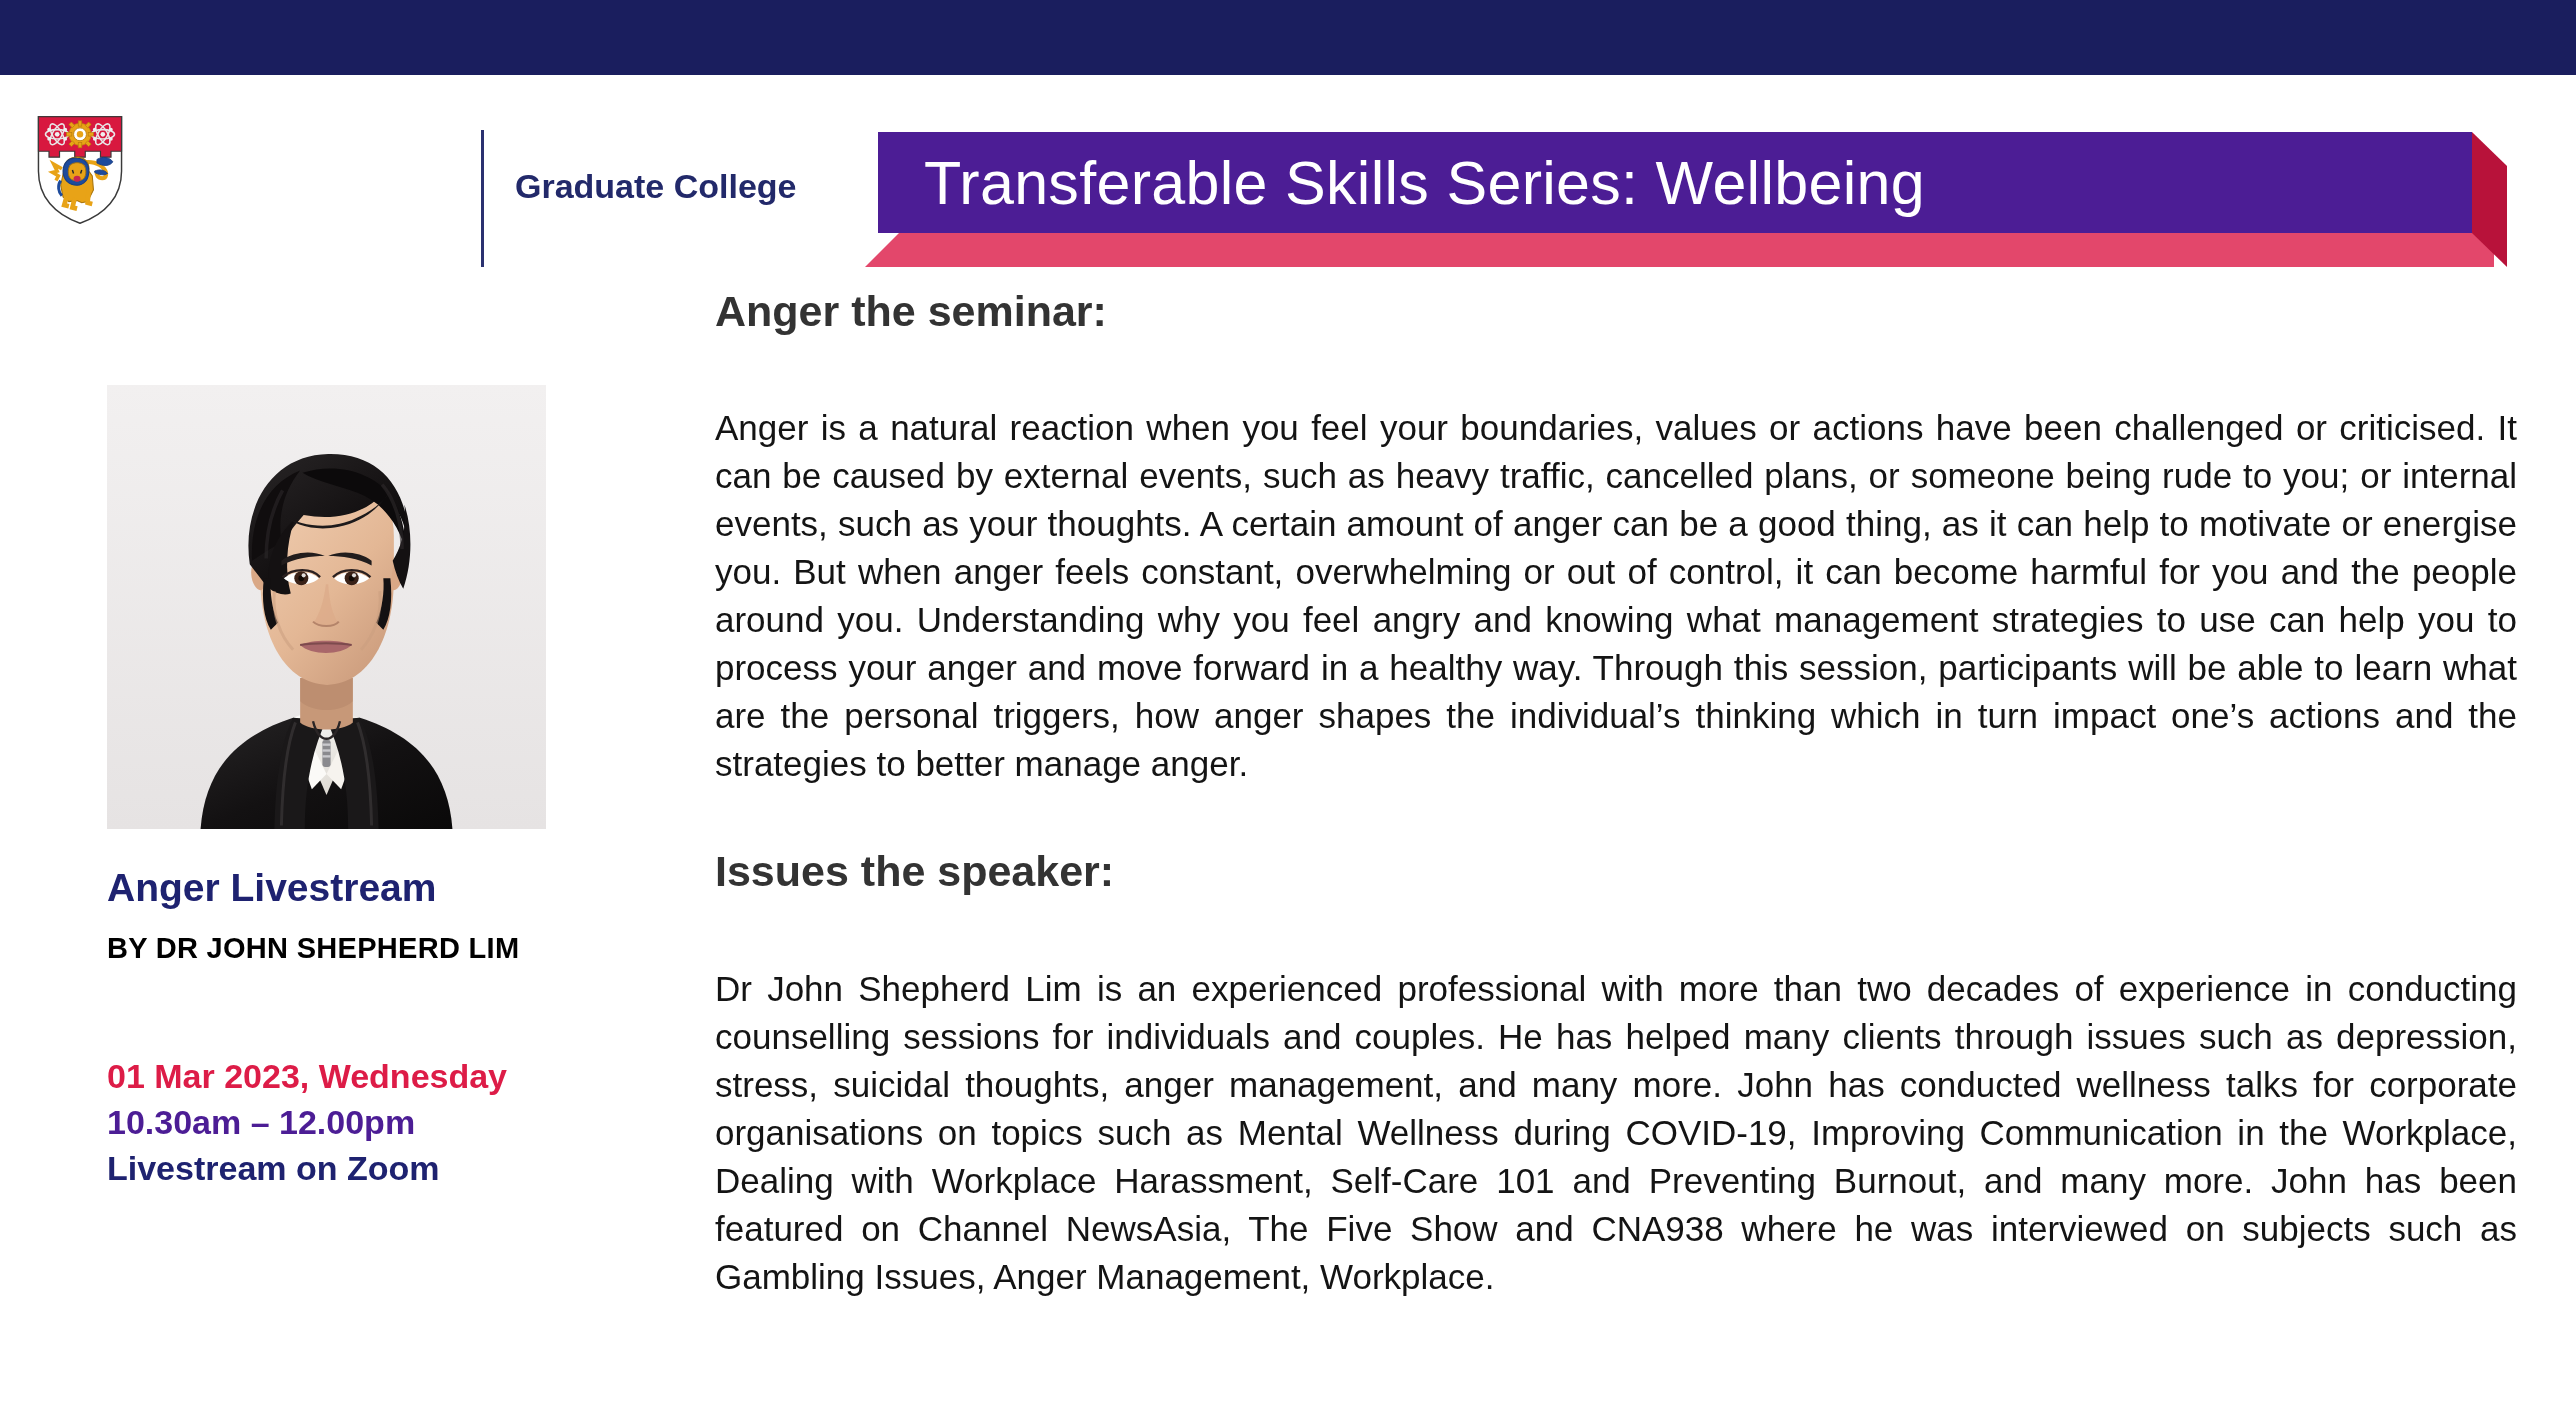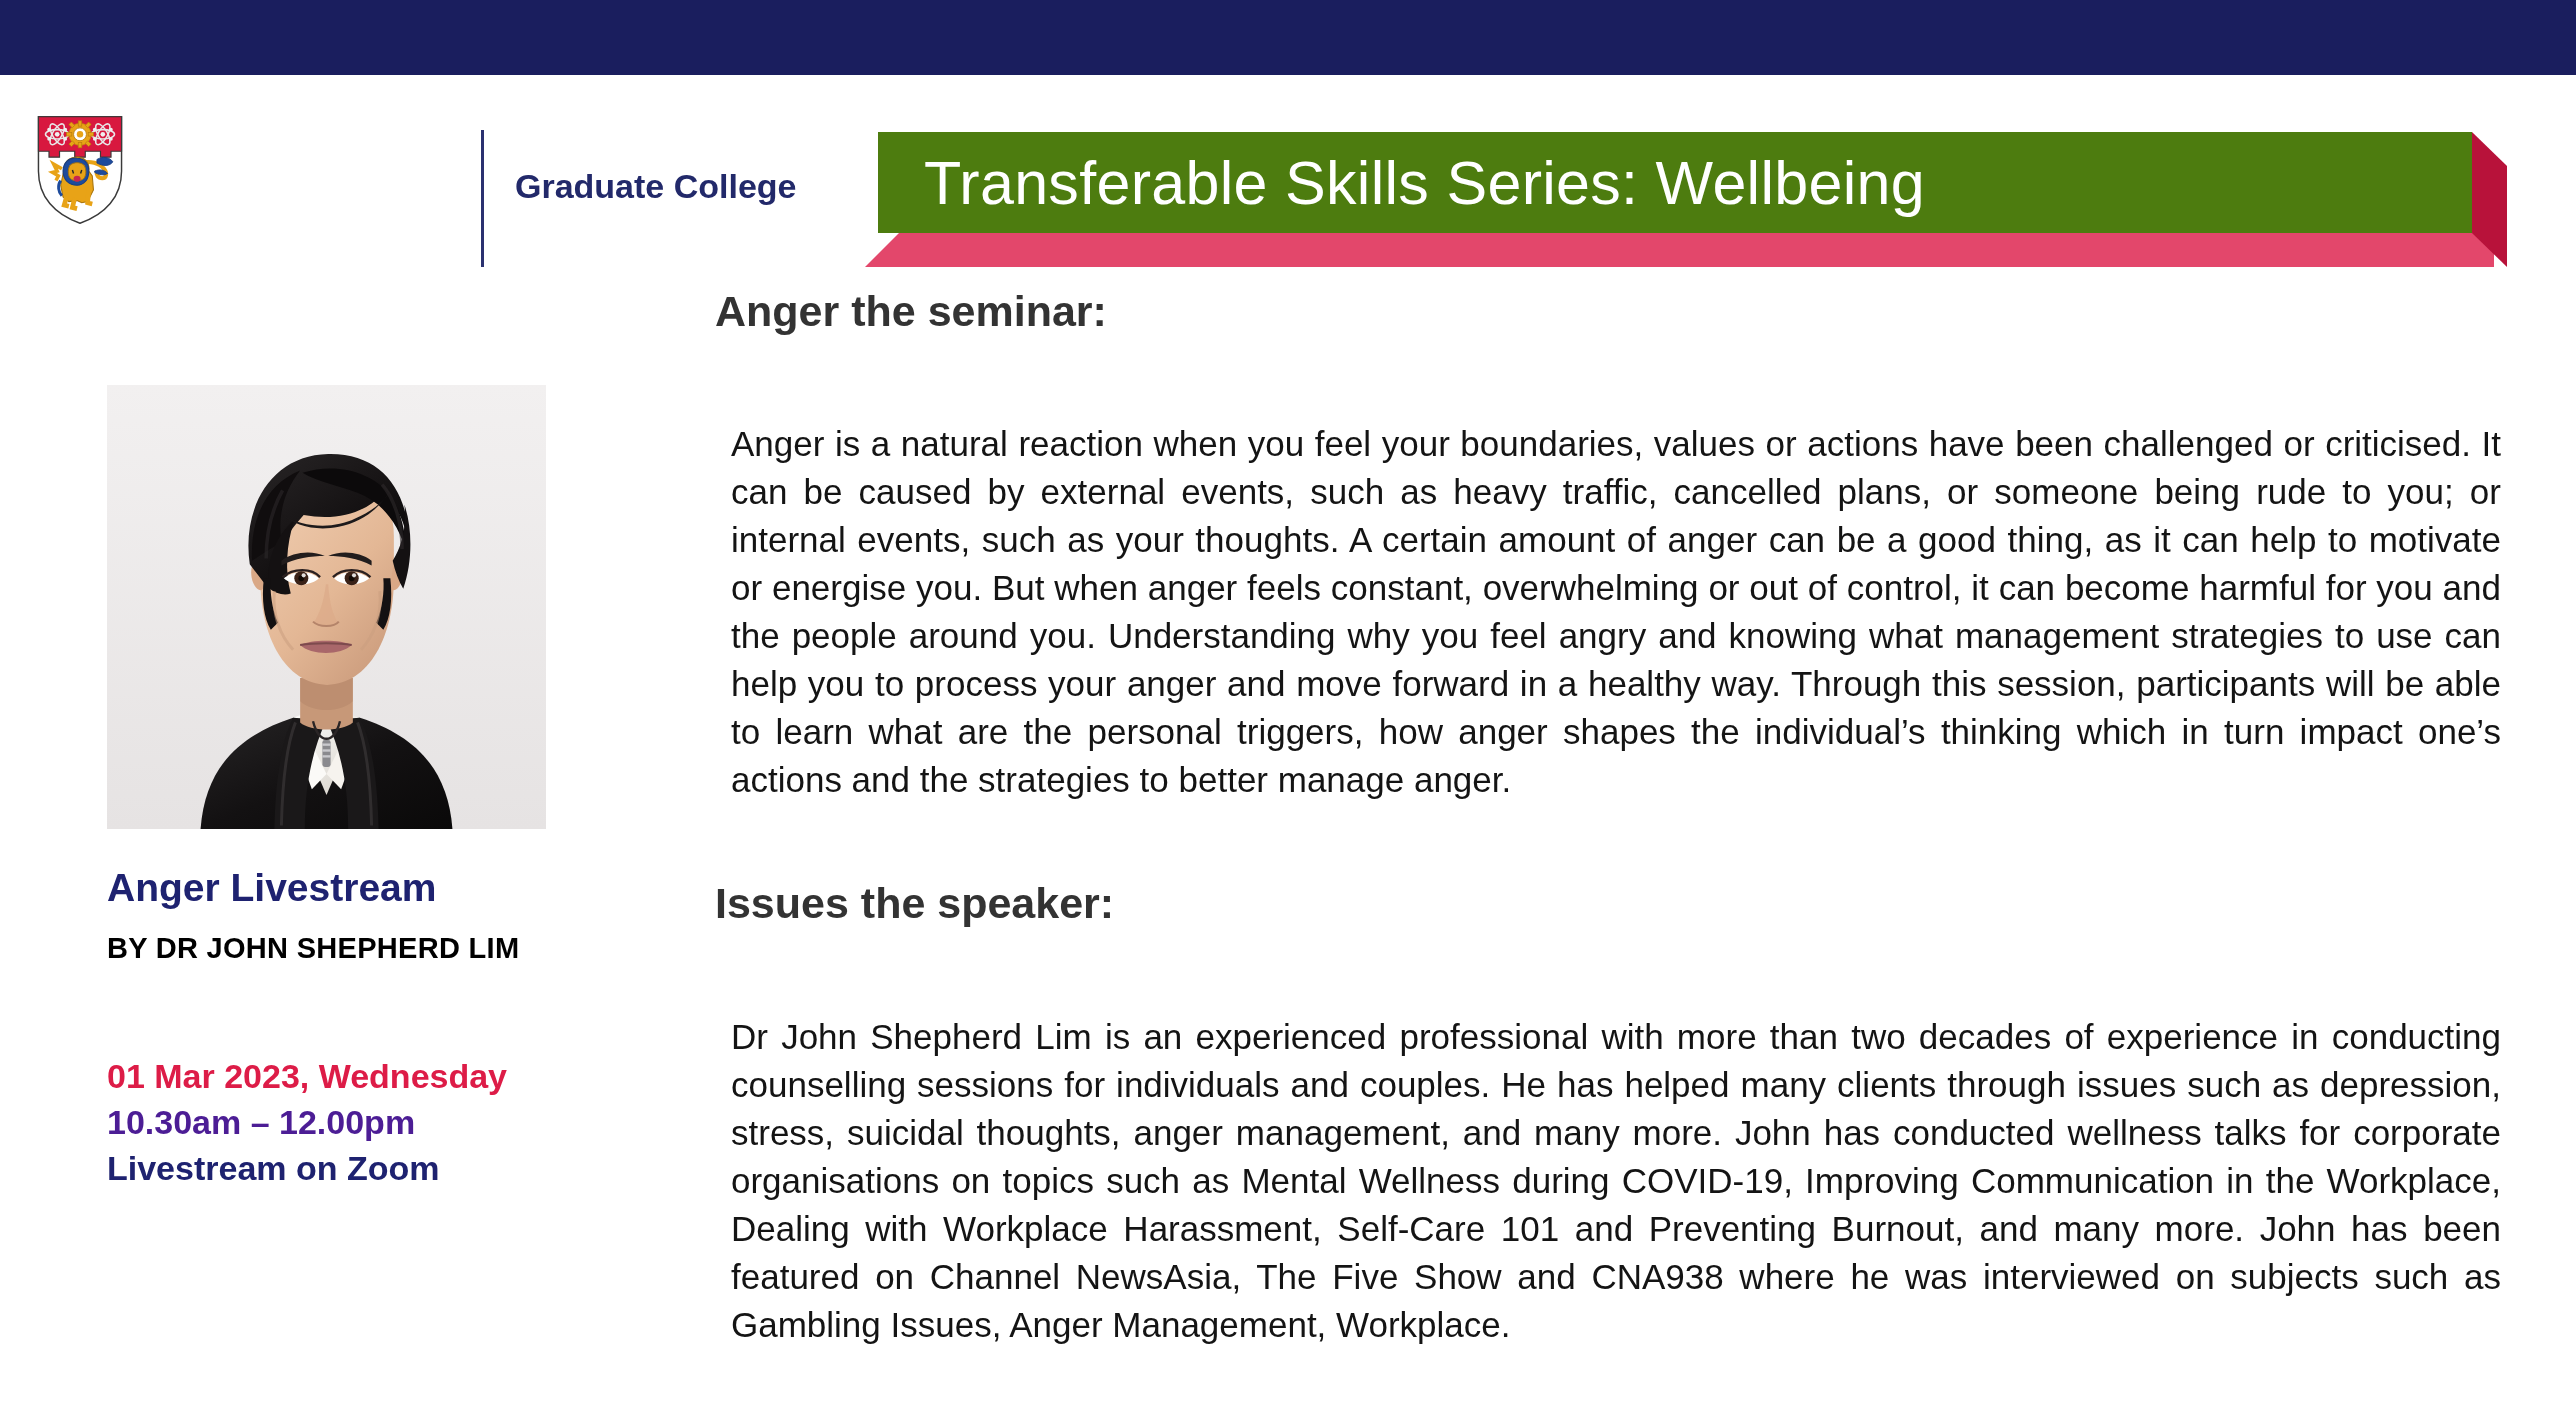--- a/index.html
+++ b/index.html
@@ -112,21 +112,21 @@
     height: 135px;
     background: #b8123a;
     clip-path: polygon(1594px 0px, 1629px 34px, 1629px 135px, 1594px 101px);
   }
   .banner-main {
     position: absolute;
     left: 0;
     top: 0;
     width: 1594px;
     height: 101px;
-    background: #4d7c0f;
+    background: #4c1d95;
     display: flex;
     align-items: center;
   }
   .banner-title {
     color: #ffffff;
     font-family: "Liberation Sans", sans-serif;
     font-size: 61px;
     line-height: 64px;
     font-weight: normal;
     padding-left: 46px;
@@ -213,21 +213,21 @@
     color: #333333;
     margin: 0;
   }
   .body-par {
     font-family: "Liberation Sans", sans-serif;
     font-size: 35px;
     line-height: 48px;
     color: #141414;
     text-align: justify;
     text-justify: inter-word;
-    margin: 16px;
+    margin: 0;
   }
   .gap-a { height: 69px; }
   .gap-b { height: 59px; }
   .gap-c { height: 70px; }
 </style>
 </head>
 <body>
 
 <div class="top-bar"></div>
 

